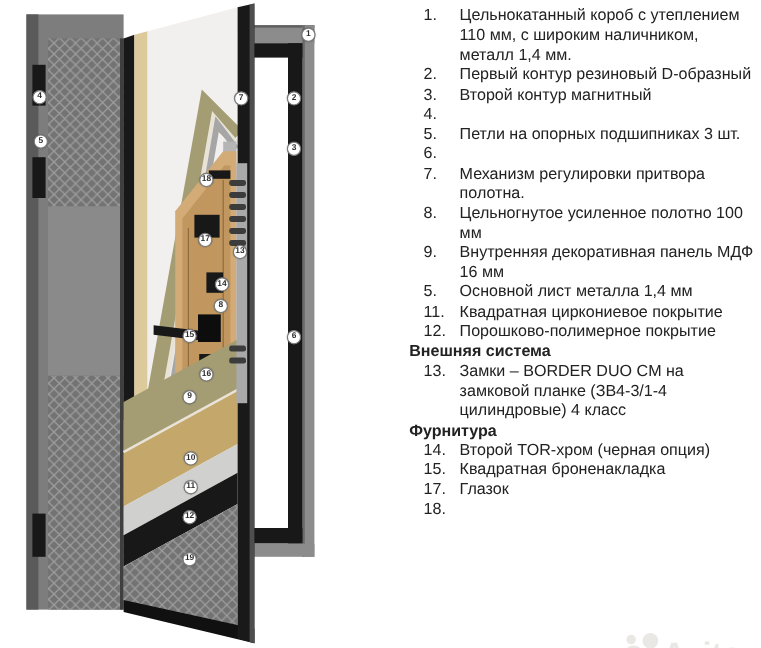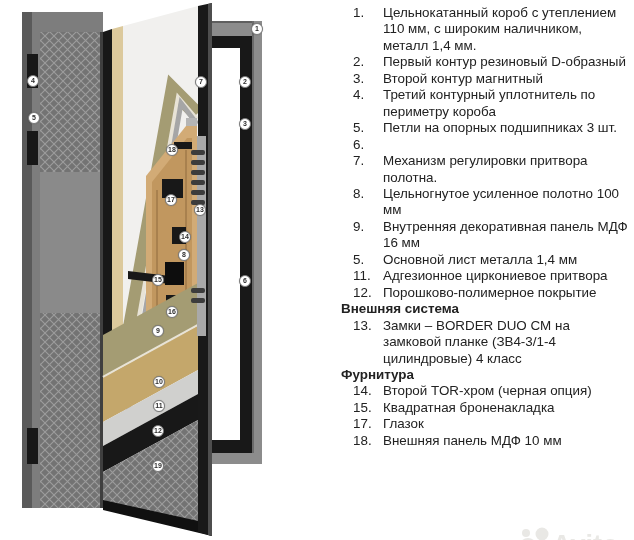--- a/index.html
+++ b/index.html
@@ -130,21 +130,20 @@
       <div class="row">
         <span class="num">2.</span>
         <span class="txt">Первый контур резиновый D-образный</span>
       </div>
       <div class="row">
         <span class="num">3.</span>
         <span class="txt">Второй контур магнитный</span>
       </div>
       <div class="row">
         <span class="num">4.</span>
-        <span class="txt">Третий контурный уплотнитель по периметру короба</span>
       </div>
       <div class="row">
         <span class="num">5.</span>
         <span class="txt">Петли на опорных подшипниках 3 шт.</span>
       </div>
       <div class="row">
         <span class="num">6.</span>
       </div>
       <div class="row">
         <span class="num">7.</span>
@@ -157,21 +156,21 @@
       <div class="row">
         <span class="num">9.</span>
         <span class="txt">Внутренняя декоративная панель МДФ 16 мм</span>
       </div>
       <div class="row">
         <span class="num">5.</span>
         <span class="txt">Основной лист металла 1,4 мм</span>
       </div>
       <div class="row">
         <span class="num">11.</span>
-        <span class="txt">Адгезионное циркониевое притвора</span>
+        <span class="txt">Квадратная циркониевое покрытие</span>
       </div>
       <div class="row">
         <span class="num">12.</span>
         <span class="txt">Порошково-полимерное покрытие</span>
       </div>
       <div class="hdr">Внешняя система</div>
       <div class="row">
         <span class="num">13.</span>
         <span class="txt">Замки – BORDER DUO CM на замковой планке (ЗВ4-3/1-4 цилиндровые) 4 класс</span>
       </div>
@@ -183,21 +182,20 @@
       <div class="row">
         <span class="num">15.</span>
         <span class="txt">Квадратная броненакладка</span>
       </div>
       <div class="row">
         <span class="num">17.</span>
         <span class="txt">Глазок</span>
       </div>
       <div class="row">
         <span class="num">18.</span>
-        <span class="txt">Внешняя панель МДФ 10 мм</span>
       </div>
     </div>
 
   <div class="wm">
     <svg width="120" height="40" viewBox="0 0 120 40">
       <circle cx="14" cy="24" r="9" fill="currentColor"></circle>
       <circle cx="28" cy="11" r="6.5" fill="currentColor"></circle>
       <circle cx="12" cy="10" r="4" fill="currentColor"></circle>
       <circle cx="29" cy="24" r="4.5" fill="currentColor"></circle>
       <text x="38" y="31" font-family="Liberation Sans, sans-serif" font-size="27" font-weight="bold" fill="currentColor">Avito</text>

